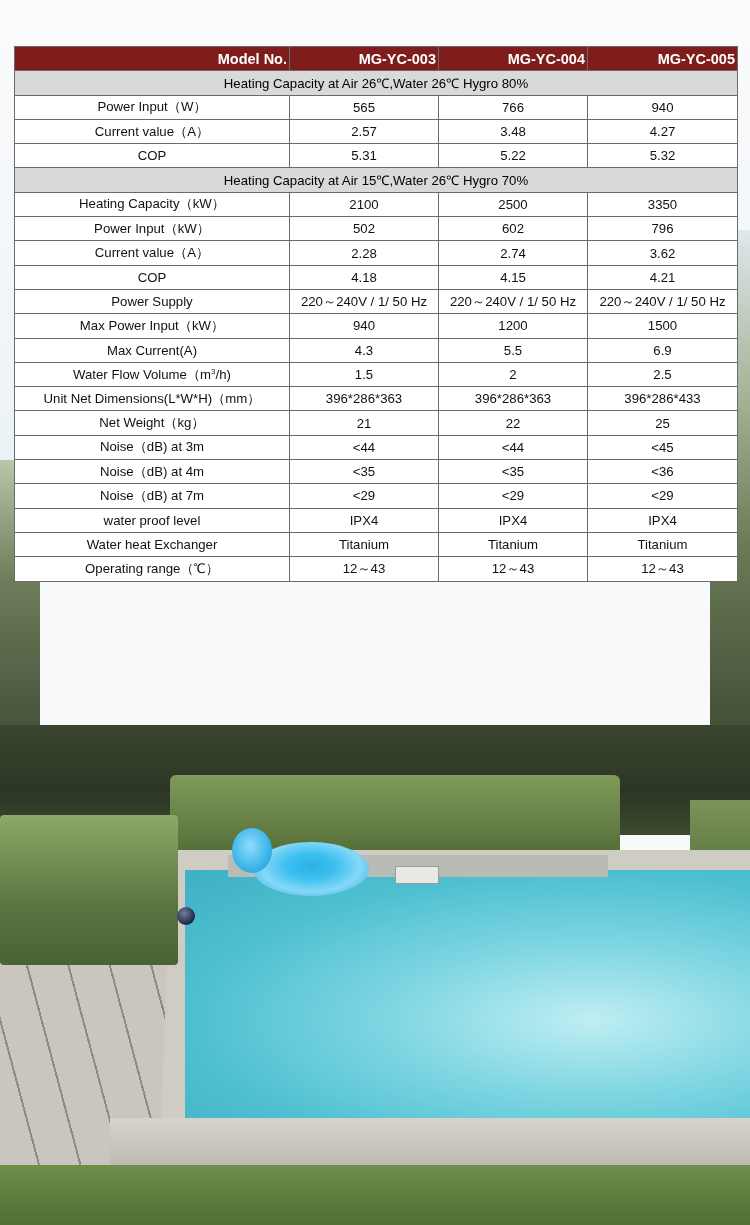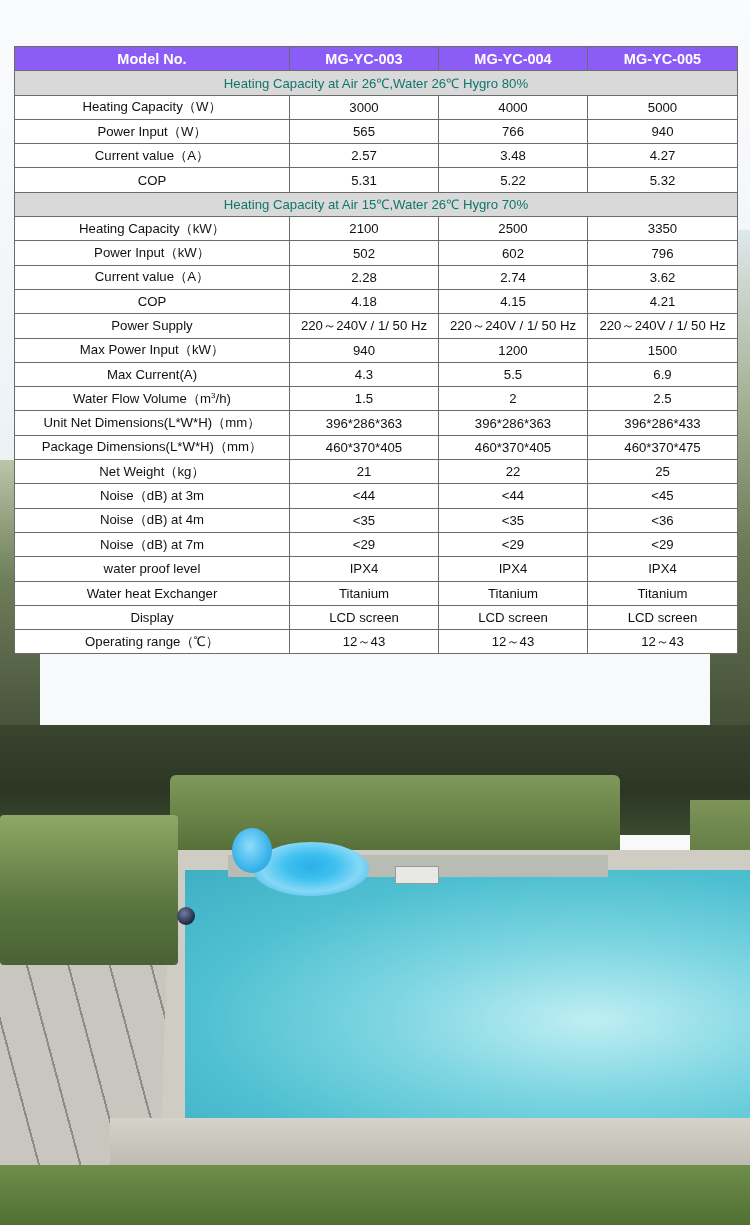--- a/index.html
+++ b/index.html
@@ -45,24 +45,24 @@
   table.spec {
     position:absolute; left:14px; top:46px; width:723px;
     border-collapse:collapse; table-layout:fixed;
     font-size:13.2px; color:#111;
   }
   table.spec td, table.spec th {
     border:1px solid #6b6b6b; height:23.3px; padding:0 2px;
     text-align:center; vertical-align:middle; white-space:nowrap; overflow:hidden;
   }
   table.spec th {
-    background:#8b5cf6; color:#ffffff; font-weight:bold; font-size:14.5px;
+    background:#7f1d1d; color:#ffffff; font-weight:bold; font-size:14.5px;text-align:right;
   }
   table.spec td { background:#ffffff; }
-  table.spec tr.section td { background:#d9d9d9; color:#0f766e; }
+  table.spec tr.section td { background:#d9d9d9; color:#000000; }
   col.c0 { width:275px; } col.c1 { width:149px; } col.c2 { width:149px; } col.c3 { width:150px; }
   sup { font-size:8px; line-height:0; }
 </style>
 </head>
 <body>
 
 <div class="bg">
   <div class="sky"></div>
   <div class="tree-left"></div>
   <div class="tree-right"></div>
@@ -95,26 +95,20 @@
       <th>MG-YC-003</th>
       <th>MG-YC-004</th>
       <th>MG-YC-005</th>
     </tr>
   </thead>
   <tbody id="tbody">
       <tr class="section">
         <td colspan="4">Heating Capacity at Air 26℃,Water 26℃  Hygro 80%</td>
       </tr>
       <tr>
-        <td>Heating Capacity（W）</td>
-        <td>3000</td>
-        <td>4000</td>
-        <td>5000</td>
-      </tr>
-      <tr>
         <td>Power Input（W）</td>
         <td>565</td>
         <td>766</td>
         <td>940</td>
       </tr>
       <tr>
         <td>Current value（A）</td>
         <td>2.57</td>
         <td>3.48</td>
         <td>4.27</td>
@@ -176,26 +170,20 @@
         <td>2</td>
         <td>2.5</td>
       </tr>
       <tr>
         <td>Unit Net Dimensions(L*W*H)（mm）</td>
         <td>396*286*363</td>
         <td>396*286*363</td>
         <td>396*286*433</td>
       </tr>
       <tr>
-        <td>Package Dimensions(L*W*H)（mm）</td>
-        <td>460*370*405</td>
-        <td>460*370*405</td>
-        <td>460*370*475</td>
-      </tr>
-      <tr>
         <td>Net Weight（kg）</td>
         <td>21</td>
         <td>22</td>
         <td>25</td>
       </tr>
       <tr>
         <td>Noise（dB) at 3m</td>
         <td>&lt;44</td>
         <td>&lt;44</td>
         <td>&lt;45</td>
@@ -218,25 +206,19 @@
         <td>IPX4</td>
         <td>IPX4</td>
       </tr>
       <tr>
         <td>Water heat Exchanger</td>
         <td>Titanium</td>
         <td>Titanium</td>
         <td>Titanium</td>
       </tr>
       <tr>
-        <td>Display</td>
-        <td>LCD screen</td>
-        <td>LCD screen</td>
-        <td>LCD screen</td>
-      </tr>
-      <tr>
         <td>Operating range（℃）</td>
         <td>12～43</td>
         <td>12～43</td>
         <td>12～43</td>
       </tr>
     </tbody>
 </table>
 
 </body></html>

